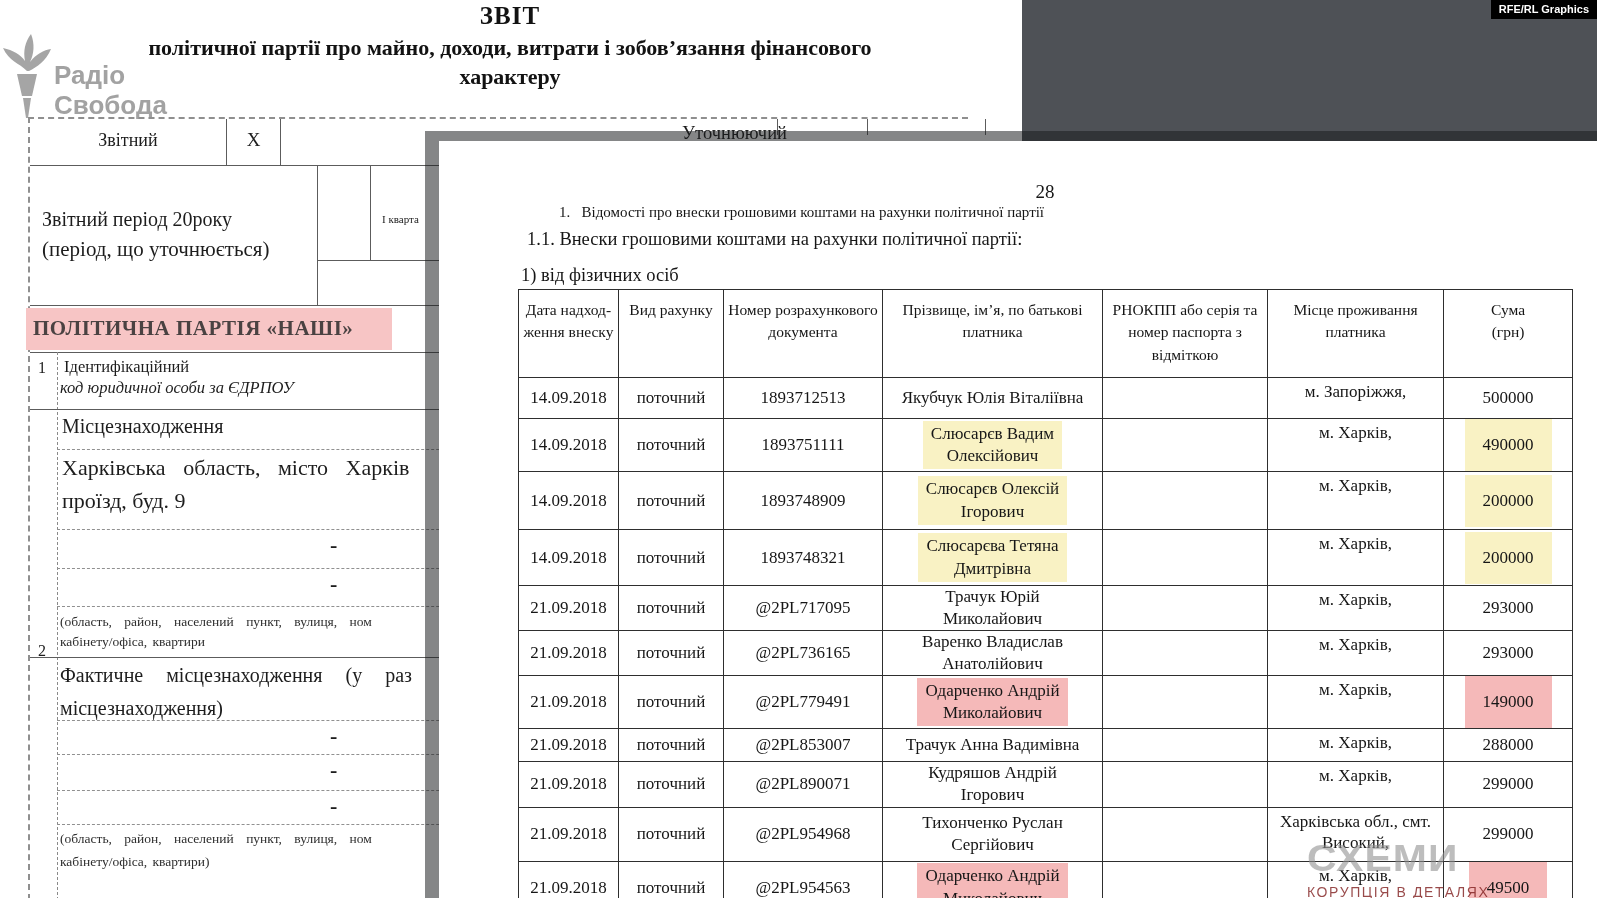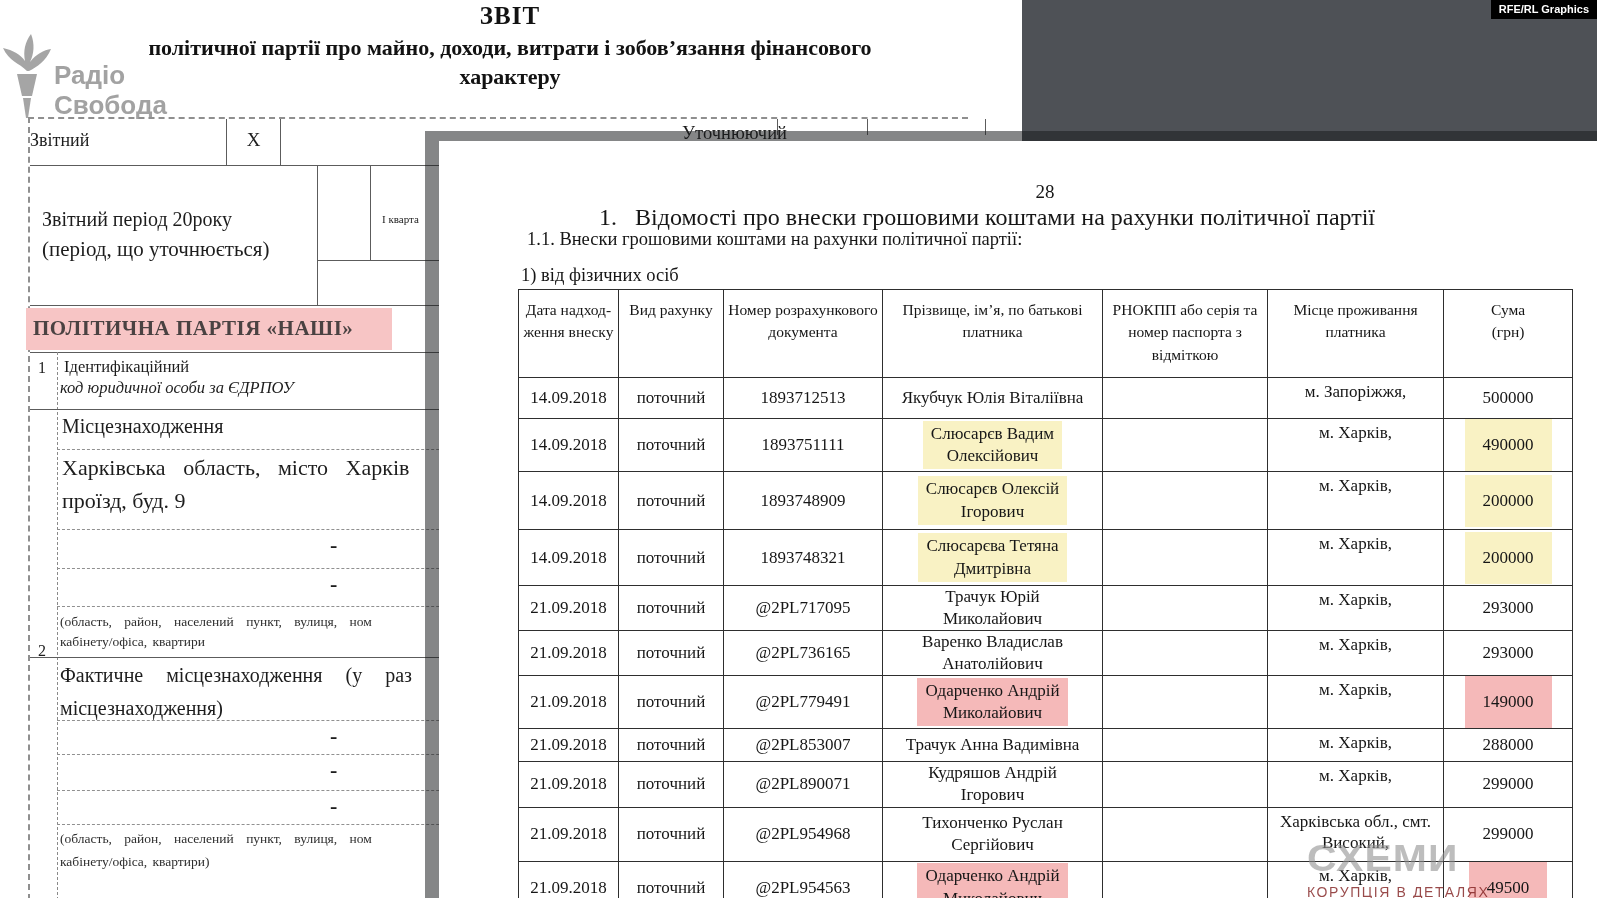--- a/index.html
+++ b/index.html
@@ -19,21 +19,21 @@
              font-weight:bold;font-size:26px;line-height:30px;color:#a2a2a2;}
 
   
   .form{position:absolute;left:28px;top:117px;width:938px;height:781px;
         border-top:2px dashed #8f8f8f;border-left:2px dashed #8f8f8f;font-size:18px;color:#1d1d1d;}
   .abs{position:absolute;}
   .sline{position:absolute;height:0;border-top:1.5px solid #5c5c5c;}
   .dline{position:absolute;height:0;border-top:1.5px dashed #909090;}
   .vline{position:absolute;width:0;border-left:1.5px solid #5c5c5c;}
   .vdash{position:absolute;width:0;border-left:1.5px dashed #8a8a8a;}
-  .f-c1{left:0;top:0;width:197px;height:46px;border-right:1.5px solid #5c5c5c;padding-top:11px;box-sizing:border-box;}
+  .f-c1{left:0;top:0;width:197px;height:46px;border-right:1.5px solid #5c5c5c;text-align:center;padding-top:11px;box-sizing:border-box;}
   .f-c2{left:197px;top:0;width:54px;height:46px;border-right:1.5px solid #5c5c5c;text-align:center;padding-top:10px;box-sizing:border-box;font-size:19px;}
   .f-utoch{left:652px;top:4px;font-size:18.5px;}
   .f-c3{left:0;top:46px;width:288px;height:140px;border-right:1.5px solid #5c5c5c;box-sizing:border-box;
         display:flex;flex-direction:column;justify-content:center;padding-left:12px;}
   .f-c3 .p1{font-size:20px;}
   .f-c3 .p2{font-size:21px;margin-top:6px;}
   .f-quarter{left:352px;top:94px;font-size:11px;}
   .nashi{left:-4px;top:189px;width:366px;height:42px;background:var(--party-pink);
          font-weight:bold;font-size:21px;color:#4a4242;padding:8px 0 0 7px;box-sizing:border-box;
          letter-spacing:.5px;white-space:nowrap;}
@@ -45,21 +45,21 @@
   
   .panel{position:absolute;left:1022px;top:0;width:575px;height:141px;background:#4e5156;z-index:1;}
   .rfe-badge{position:absolute;right:0;top:0;background:#000;color:#fff;z-index:10;
              font-family:"Liberation Sans",sans-serif;font-weight:bold;font-size:11px;padding:3px 8px 4px;}
 
   
   .fg-doc{position:absolute;left:425px;top:131px;width:1172px;height:767px;
           background:rgba(24,26,29,0.53);z-index:3;}
   .page{position:absolute;left:14px;top:10px;width:1158px;height:757px;background:#fff;}
   .pnum{position:absolute;left:79px;top:40px;width:1054px;text-align:center;font-size:19px;}
-  .h1{position:absolute;left:120px;top:63px;font-size:24px;white-space:pre;margin-left:40px;}
+  .h1{position:absolute;left:120px;top:63px;font-size:15px;white-space:pre;}
   .h2{position:absolute;left:88px;top:88px;font-size:18.5px;}
   .h3{position:absolute;left:82px;top:124px;font-size:18.5px;}
   table.ctable{position:absolute;left:79px;top:148px;width:1054px;border-collapse:collapse;table-layout:fixed;}
   .ctable th,.ctable td{border:1.5px solid #2e2e2e;font-weight:normal;overflow:hidden;}
   .ctable th{font-size:15.5px;vertical-align:top;padding:9px 2px 0;line-height:1.45;text-align:center;white-space:pre-line;}
   .ctable td{font-size:17px;text-align:center;vertical-align:middle;padding:0 2px;}
   .ctable td.place{vertical-align:top;padding-top:3px;line-height:1.25;white-space:pre-line;}
   .ctable td.name{line-height:1.3;white-space:pre-line;}
   .hl-y{background:var(--hl-yellow);}
   .hl-p{background:var(--hl-pink);}

